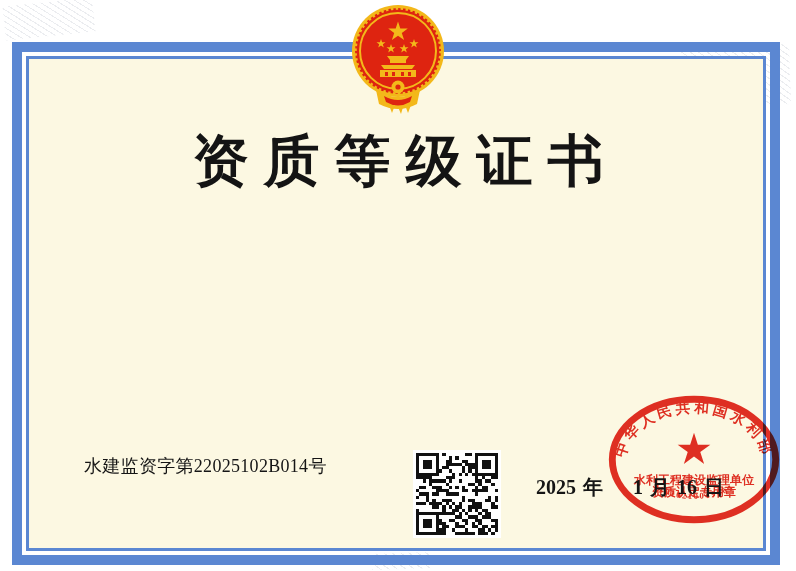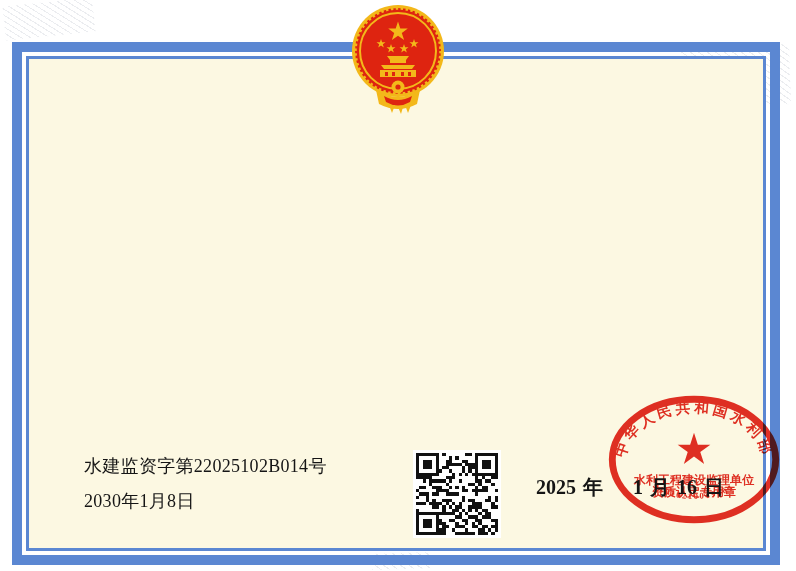--- a/index.html
+++ b/index.html
@@ -88,27 +88,27 @@
     <rect x="60" y="68" width="3" height="4" fill="#de2410"></rect>
 
     <circle cx="50" cy="83" r="6.5" fill="#f3b81a"></circle>
     <circle cx="50" cy="83" r="2.6" fill="#de2410"></circle>
 
     <path fill="#f3b81a" d="M28 86 Q50 100 72 86 L69 100 Q50 110 31 100 Z"></path>
     <path fill="#de2410" d="M36 92 q14 8 28 0 l-2 6 q-12 7 -24 0 Z"></path>
     <path fill="#f3b81a" d="M41 101 l3 8 3-8 Z M50 103 l3 7 2-7 Z M57 101 l3 8 3-8 Z"></path>
   </svg>
 
+  <div class="title">资质等级证书</div>
 
 
   <div class="field-row certno">
     <span class="field-value">水建监资字第22025102B014号</span>
   </div>
   <div class="field-row valid">
-    <span class="field-value">2030年1月8日</span>
   </div>
 
   <div class="qr">
       <div style="grid-area: 1 / 1;"></div>
       <div style="grid-area: 1 / 2;"></div>
       <div style="grid-area: 1 / 3;"></div>
       <div style="grid-area: 1 / 4;"></div>
       <div style="grid-area: 1 / 5;"></div>
       <div style="grid-area: 1 / 6;"></div>
       <div style="grid-area: 1 / 7;"></div>

